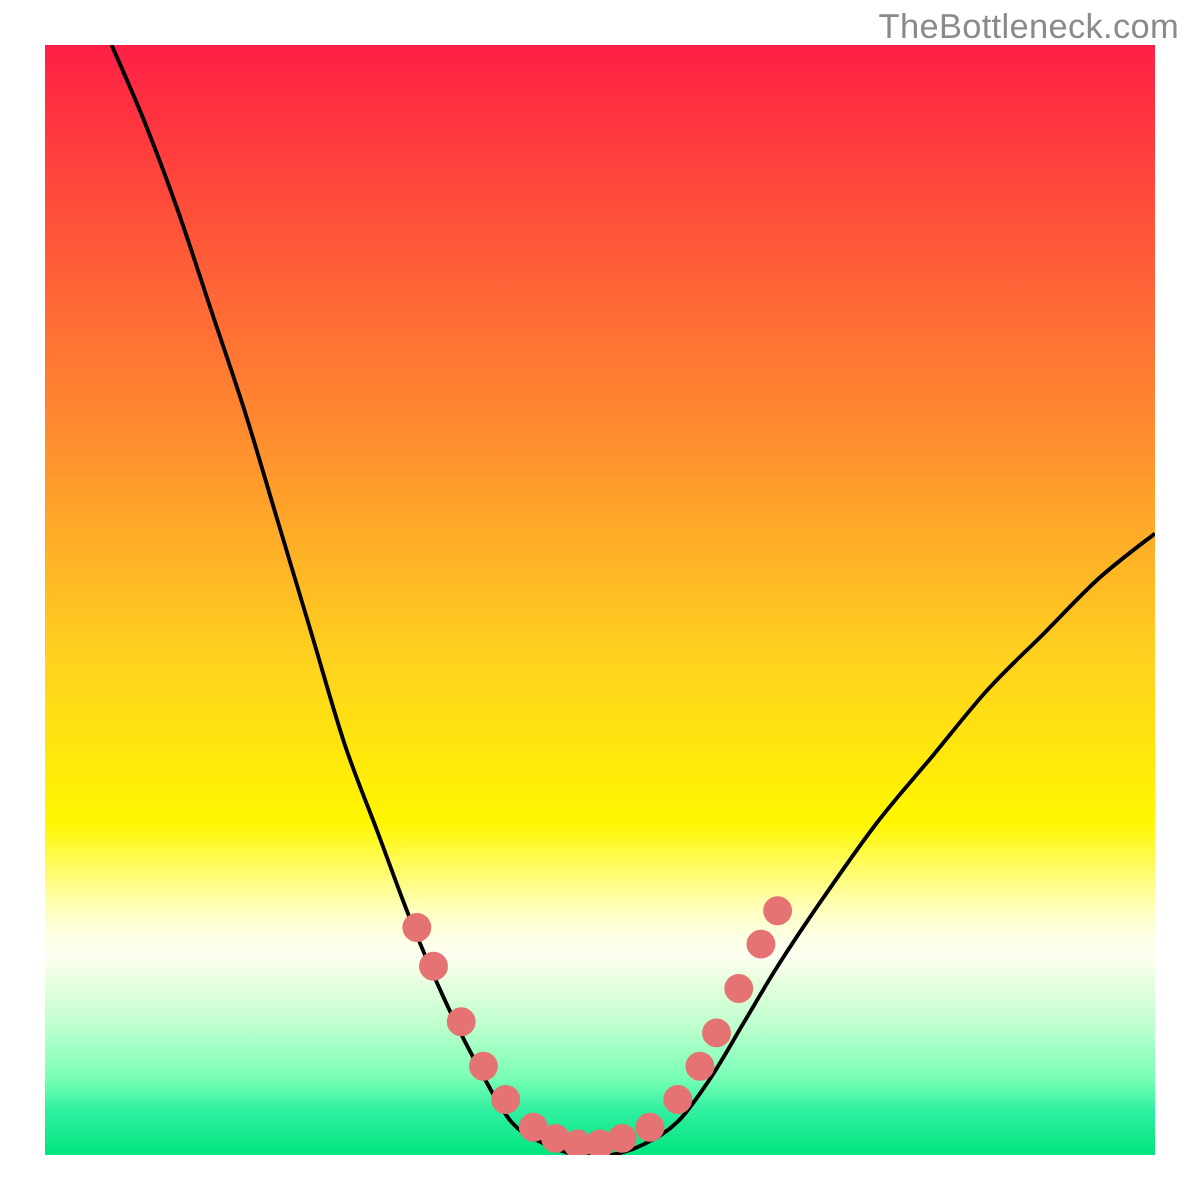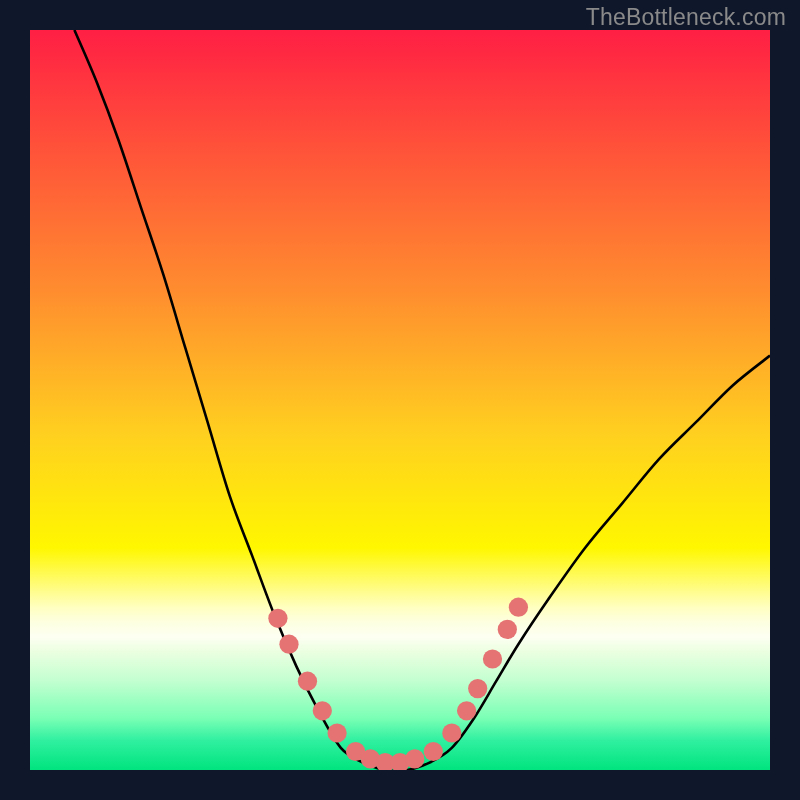--- a/index.html
+++ b/index.html
@@ -9,21 +9,21 @@
     height: 800px;
     background: #000;
     overflow: hidden;
   }
   .frame {
     position: absolute;
     top: 0;
     left: 0;
     width: 800px;
     height: 800px;
-    background: #0f172a;
+    background: #ffffff;
   }
   .plot {
     position: absolute;
     top: 30px;
     left: 30px;
     width: 740px;
     height: 740px;
     overflow: hidden;
   }
   .gradient {

